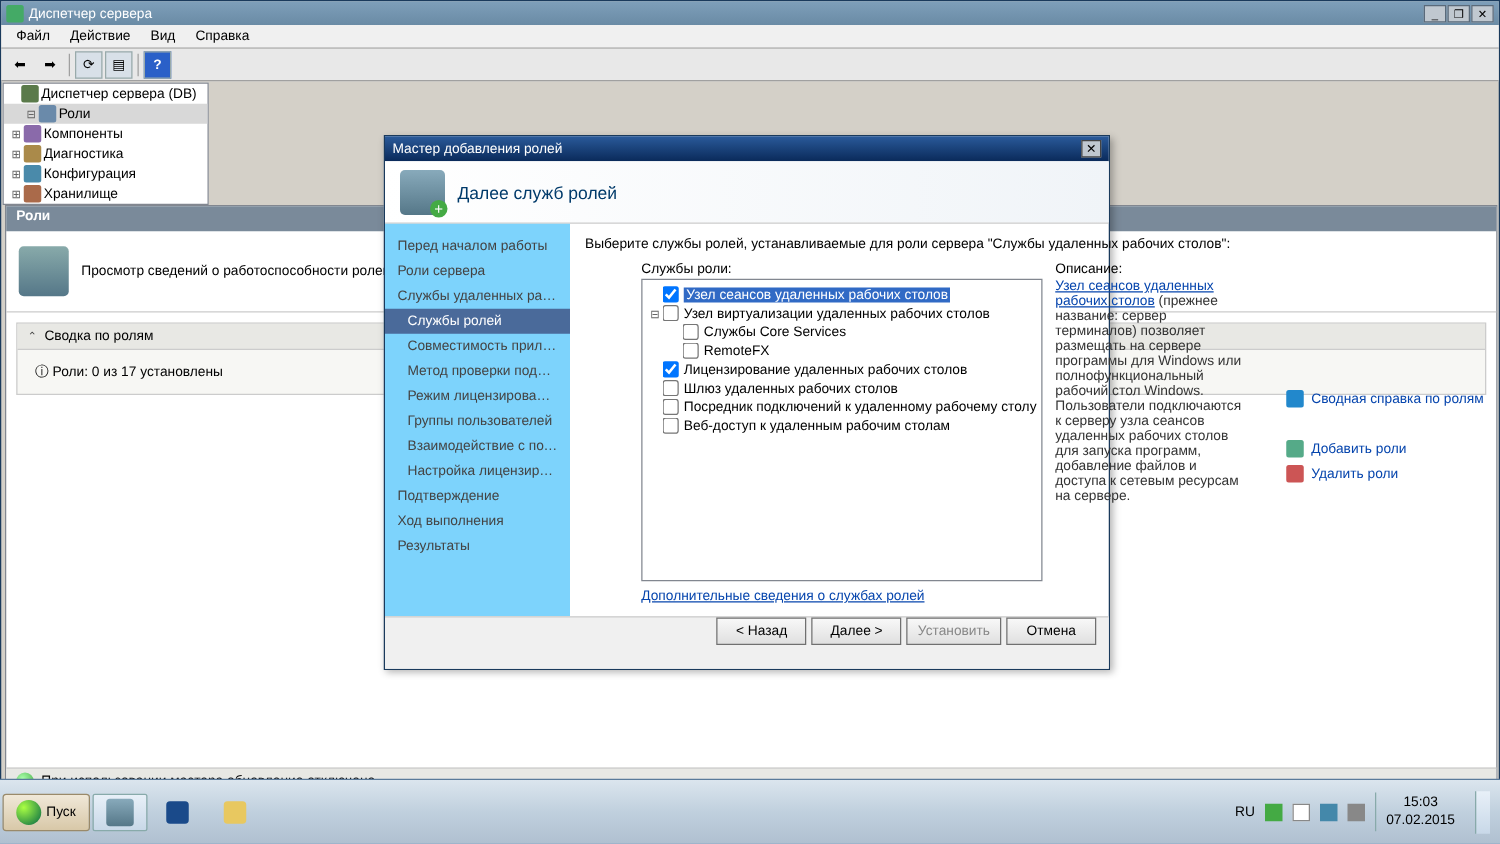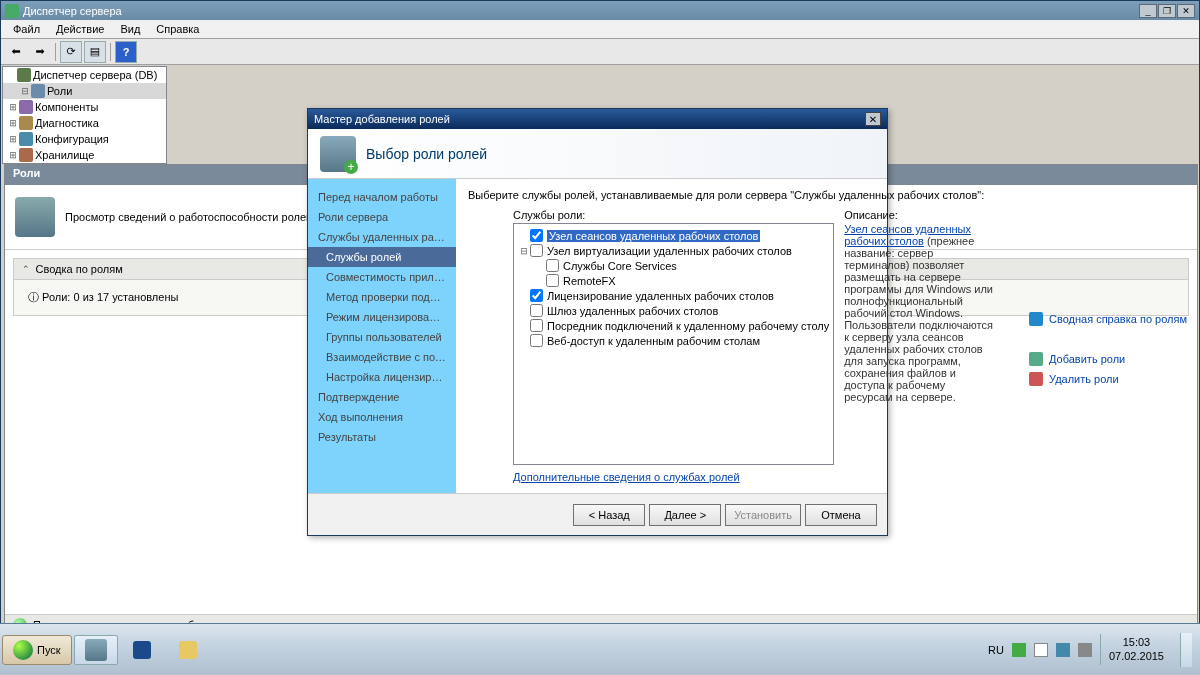--- a/index.html
+++ b/index.html
@@ -67,21 +67,21 @@
 .rolebox { border: 1px solid #828790; flex: 1; padding: 4px; background: #fff; overflow: auto; }
 .roleitem { display: flex; align-items: center; padding: 1px 0; white-space: nowrap; }
 .roleitem .exp { width: 12px; text-align: center; font-size: 9px; color: #666; }
 .roleitem input { margin: 0 4px 0 0; }
 .roleitem.sel span.t { background: #316ac5; color: #fff; padding: 0 2px; }
 .roleitem.child { padding-left: 28px; }
 .wiz-right { width: 150px; font-size: 11px; }
 .wiz-right .desc { color: #333; }
 .wiz-right .desc a { color: #0645ad; text-decoration: underline; }
 .morelink { color: #0645ad; text-decoration: underline; margin-top: 6px; cursor: pointer; }
-.wiz-buttons { height: 42px; border-top: 1px solid #ccc; background: #f0f0f0; display: flex; align-items: center; justify-content: flex-end; padding: 0 10px; gap: 4px; }
+.wiz-buttons { height: 42px; border-top: 1px solid #ccc; background: #f0f0f0; display: flex; justify-content: flex-end; padding: 0 10px; gap: 4px; }
 .wiz-buttons button { min-width: 72px; height: 22px; border: 1px solid #707070; background: linear-gradient(#f8f8f8, #e0e0e0); font-size: 11px; padding: 0 8px; }
 .wiz-buttons button:disabled { color: #888; }
 
 
 .taskbar { position: absolute; bottom: 0; left: 0; right: 0; height: 52px; background: linear-gradient(to bottom, #dbe5ee, #c0d0de 50%, #b0c0d0); border-top: 1px solid #5a7a9a; display: flex; align-items: center; padding: 0 2px; }
 .start { height: 30px; padding: 0 10px; background: linear-gradient(to bottom, #f0e8d8, #d8c8a8); border: 1px solid #9a8a6a; border-radius: 3px; display: flex; align-items: center; gap: 4px; cursor: pointer; }
 .start .orb { width: 20px; height: 20px; border-radius: 10px; background: radial-gradient(circle at 6px 6px, #af4, #064); }
 .tbitem { width: 44px; height: 30px; margin-left: 2px; border: 1px solid transparent; display: flex; align-items: center; justify-content: center; }
 .tbitem.a { background: linear-gradient(#e8f0f8, #c8d8e8); border: 1px solid #8aa; border-radius: 2px; }
 .tbitem .ic { width: 22px; height: 22px; border-radius: 3px; }
@@ -192,21 +192,21 @@
 </div>
 
 <div class="wizard">
   <div class="wiz-title">
     <span>Мастер добавления ролей</span>
     <span class="spacer"></span>
     <span class="x">✕</span>
   </div>
   <div class="wiz-header">
     <div class="ic"></div>
-    <h2>Выбор роли ролей</h2>
+    <h2>Далее служб ролей</h2>
   </div>
   <div class="wiz-body">
     <div class="wiz-nav">
       <div>Перед началом работы</div>
       <div>Роли сервера</div>
       <div>Службы удаленных рабочих ст...</div>
       <div class="active">Службы ролей</div>
       <div class="sub">Совместимость приложений</div>
       <div class="sub">Метод проверки подлинности</div>
       <div class="sub">Режим лицензирования</div>
@@ -260,21 +260,21 @@
                 <span class="exp"></span>
                 <input type="checkbox" style="">
                 <span class="t">Веб-доступ к удаленным рабочим столам</span>
               </div>
           </div>
           <div class="morelink">Дополнительные сведения о службах ролей</div>
         </div>
         <div class="wiz-right">
           <div class="lbl">Описание:</div>
           <div class="desc">
-            <a>Узел сеансов удаленных рабочих столов</a><span> (прежнее название: сервер терминалов) позволяет размещать на сервере программы для Windows или полнофункциональный рабочий стол Windows. Пользователи подключаются к серверу узла сеансов удаленных рабочих столов для запуска программ, сохранения файлов и доступа к рабочему ресурсам на сервере.</span>
+            <a>Узел сеансов удаленных рабочих столов</a><span> (прежнее название: сервер терминалов) позволяет размещать на сервере программы для Windows или полнофункциональный рабочий стол Windows. Пользователи подключаются к серверу узла сеансов удаленных рабочих столов для запуска программ, добавление файлов и доступа к сетевым ресурсам на сервере.</span>
           </div>
         </div>
       </div>
     </div>
   </div>
   <div class="wiz-buttons">
     <button>&lt; Назад</button>
     <button>Далее &gt;</button>
     <button disabled="">Установить</button>
     <button>Отмена</button>

